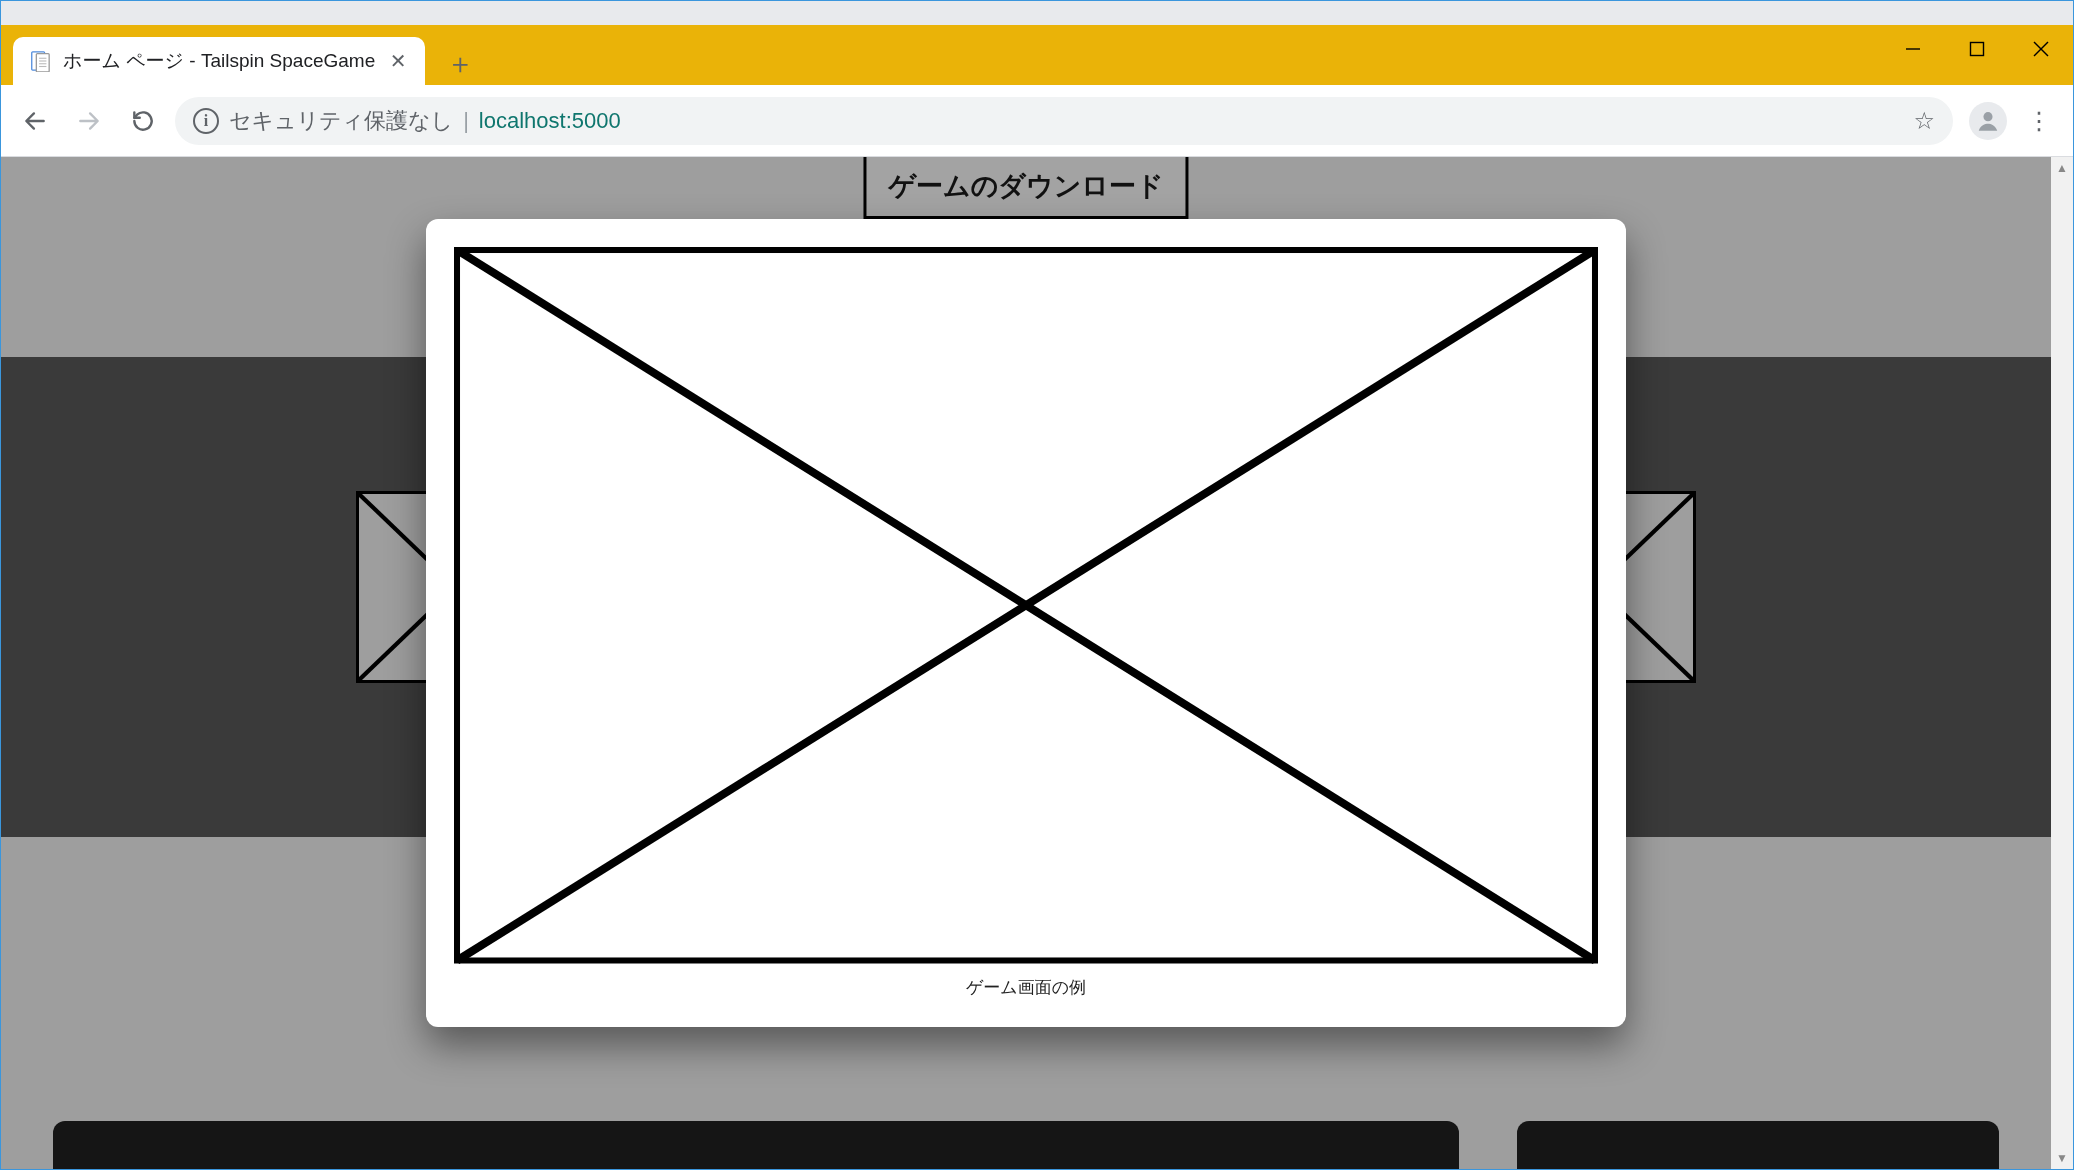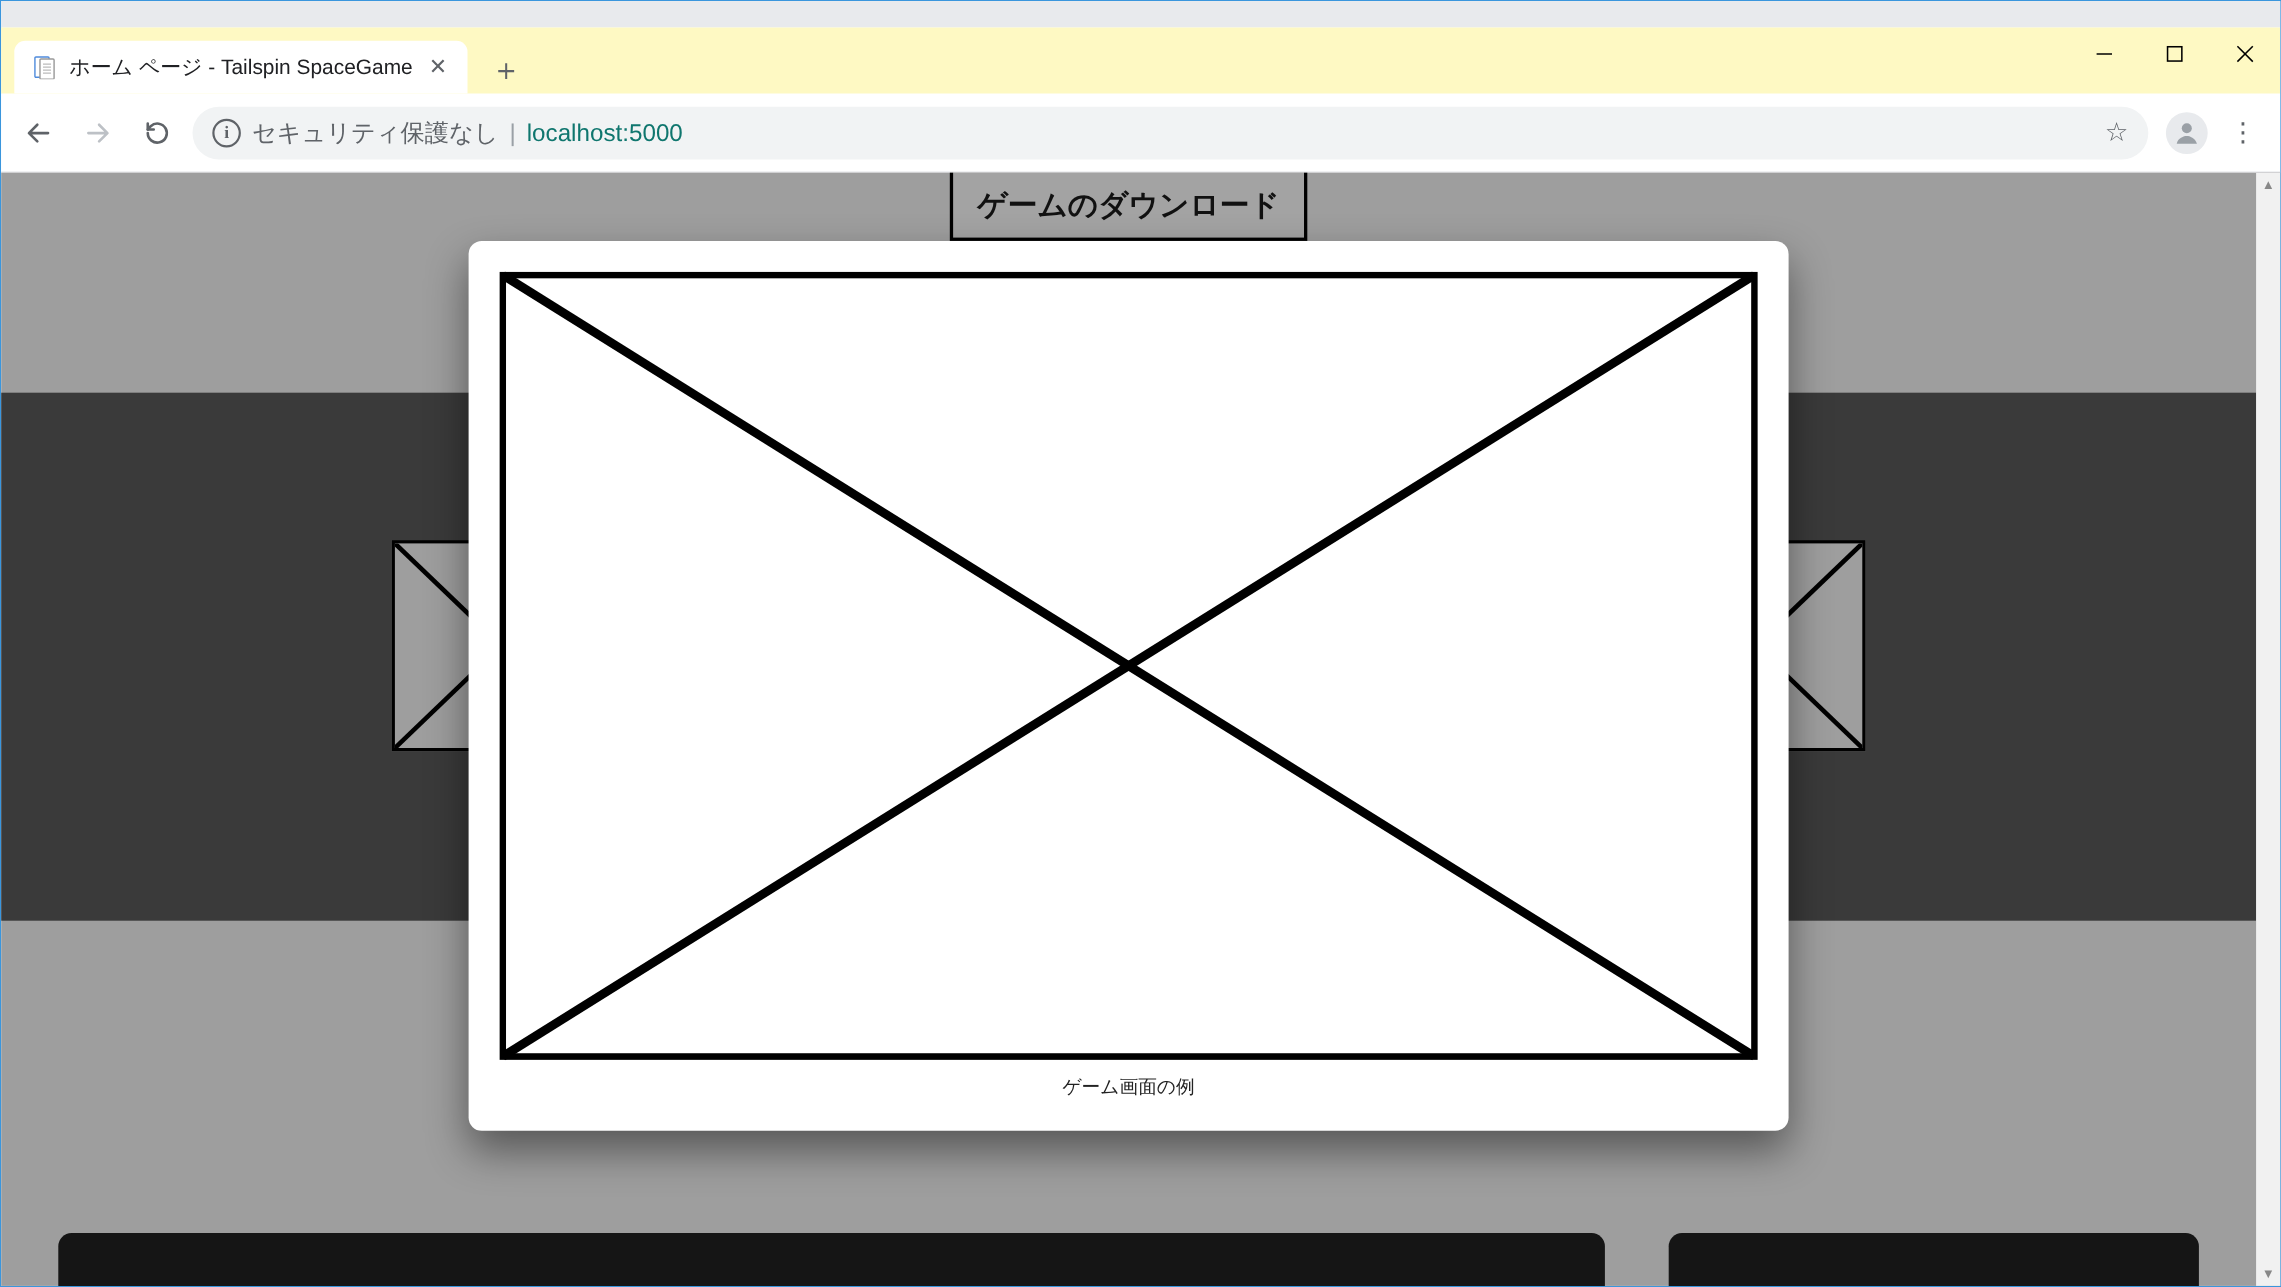--- a/index.html
+++ b/index.html
@@ -17,21 +17,21 @@
       height: 24px;
       background: #e8eaed;
       display: flex;
       justify-content: flex-end;
       align-items: center;
     }
 
     
     .tab-strip {
       height: 60px;
-      background: #fef9c3;
+      background: #eab308;
       display: flex;
       align-items: flex-end;
       padding: 0 12px;
       position: relative;
     }
     .tab {
       background: #fff;
       height: 48px;
       border-radius: 10px 10px 0 0;
       display: flex;

